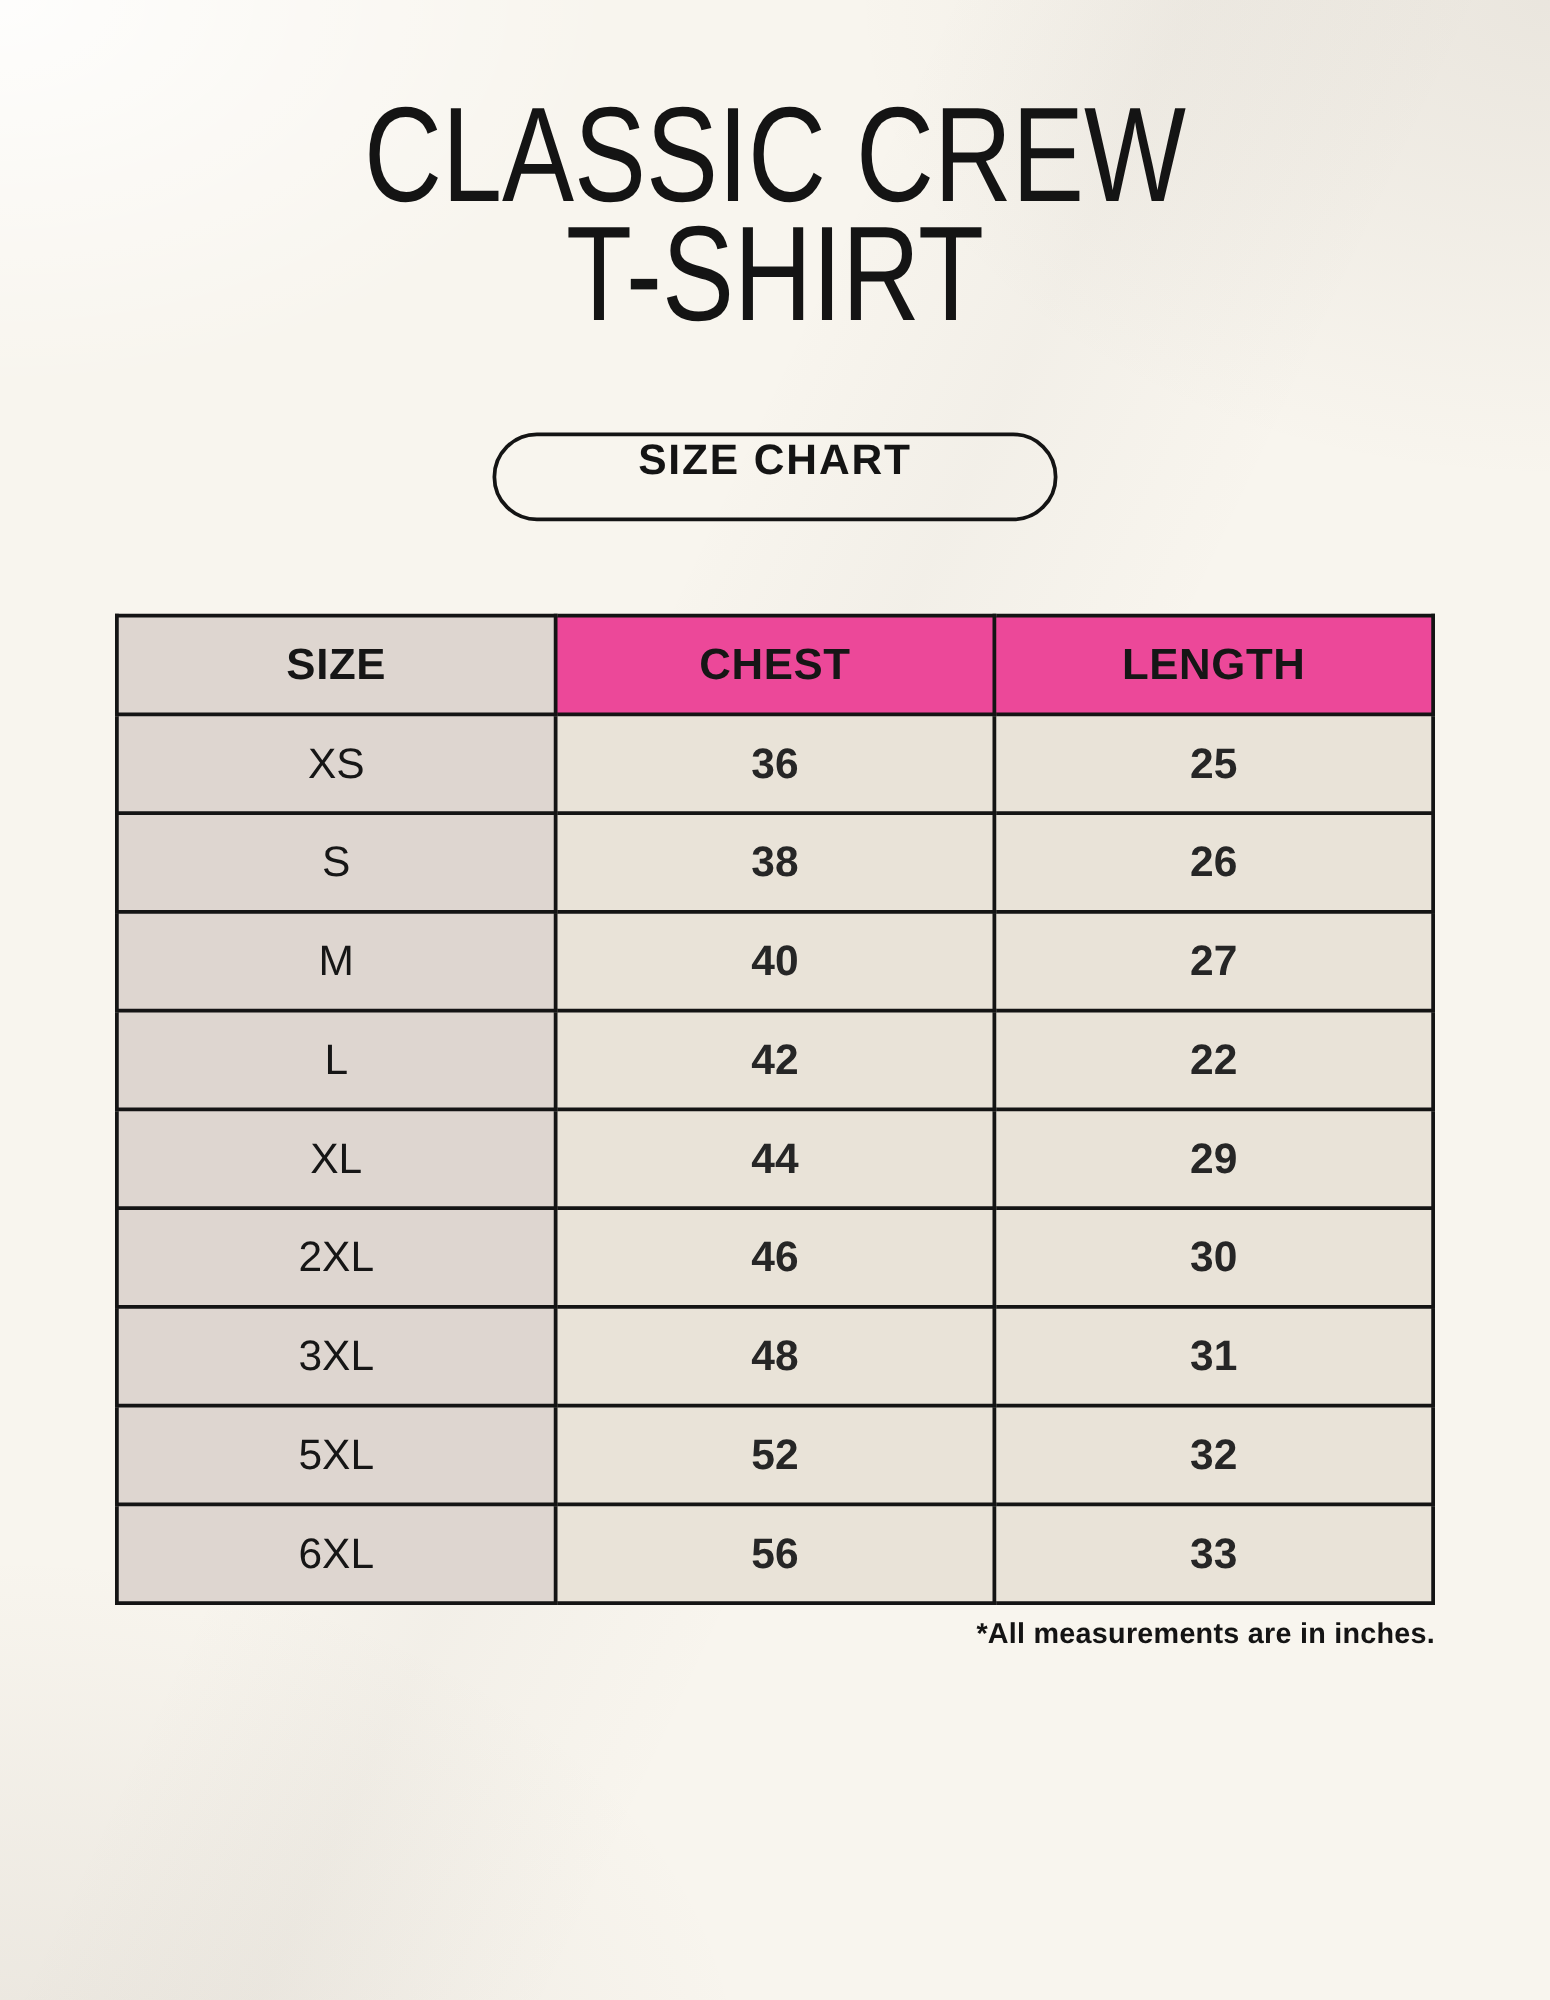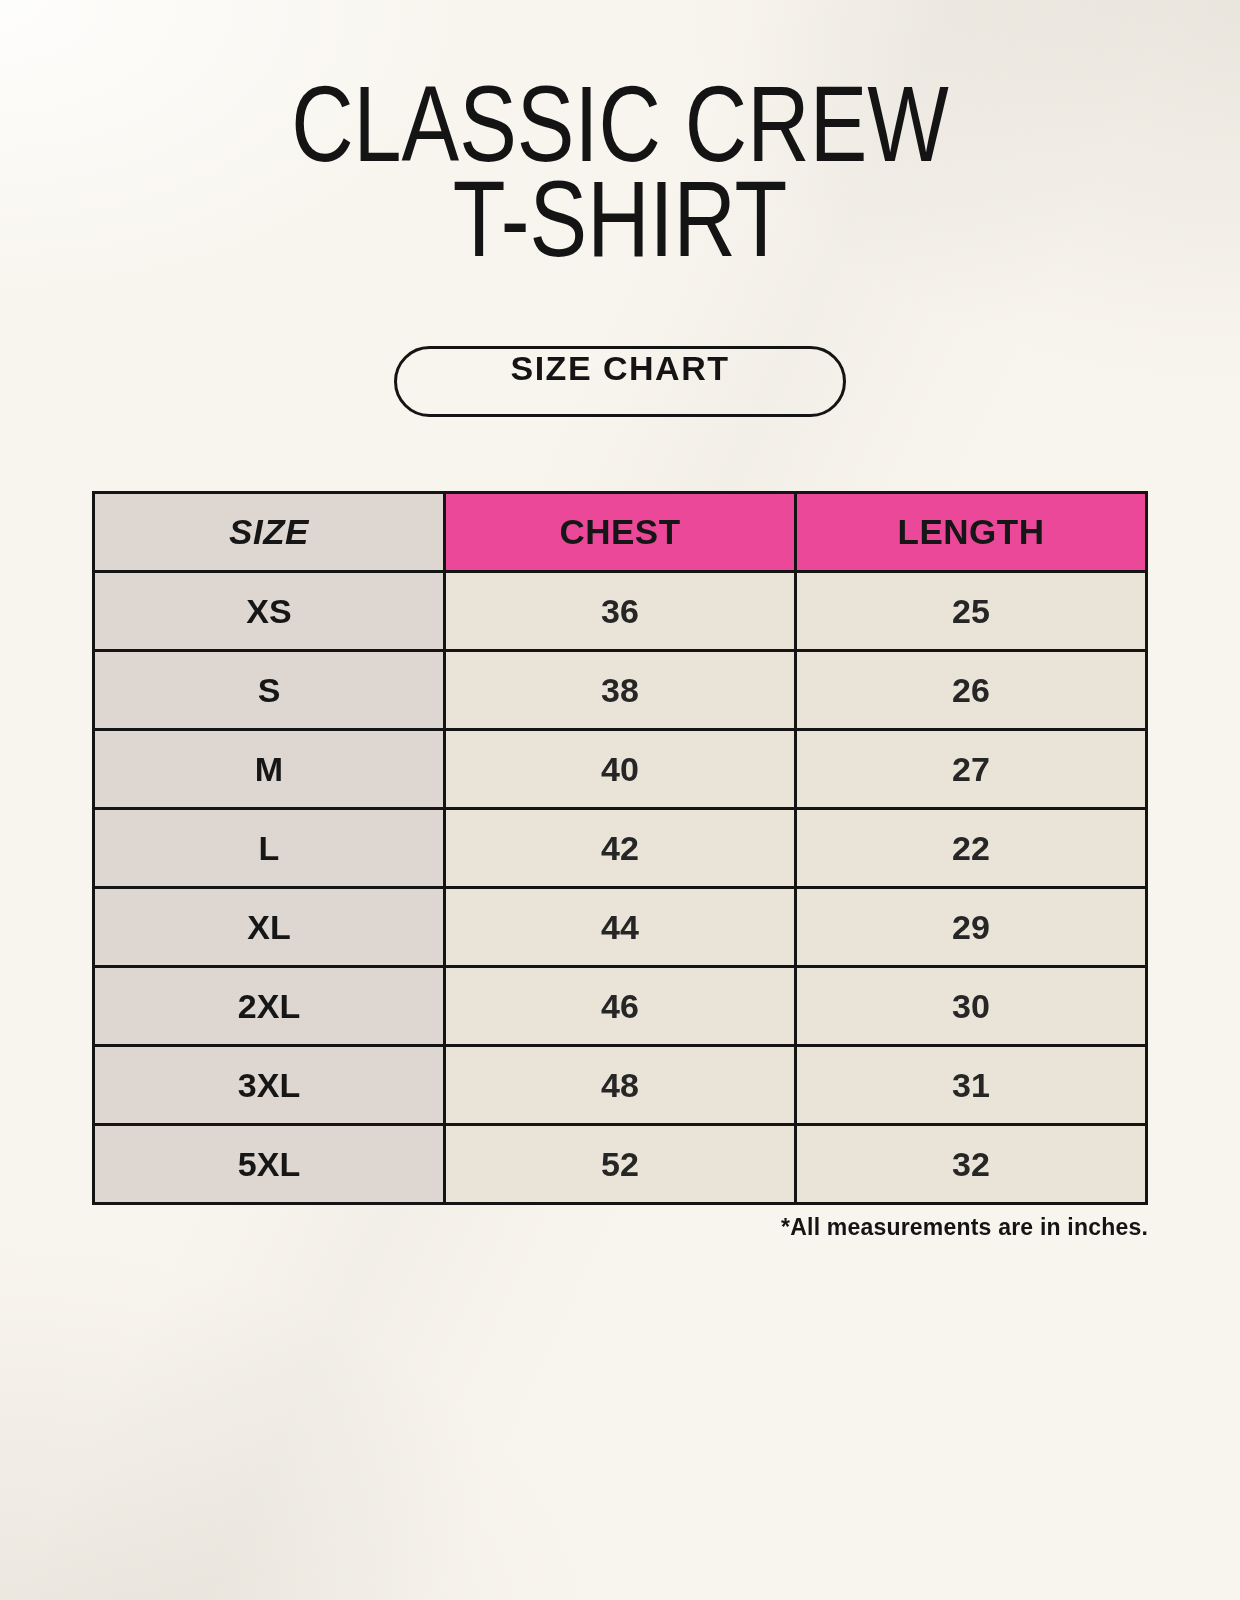--- a/index.html
+++ b/index.html
@@ -61,29 +61,28 @@
     padding: 0;
   }
   .size-table thead th {
     font-size: 35px;
     font-weight: 700;
     letter-spacing: 0.5px;
     color: #161616;
   }
   .size-table thead th.col-size {
     background: #ded6d0;
-    font-style: italic;
   }
   .size-table thead th.col-accent {
     background: #ec4899;
   }
   .size-table tbody th {
     background: #ded6d0;
     font-size: 34px;
-    font-weight: 700;
+    font-weight: 400;
     color: #161616;
   }
   .size-table tbody td {
     background: #e9e3d8;
     font-size: 34px;
     font-weight: 700;
     color: #262626;
   }
   .footnote {
     width: 1056px;
@@ -148,18 +147,23 @@
         <tr>
           <th>3XL</th>
           <td>48</td>
           <td>31</td>
         </tr>
         <tr>
           <th>5XL</th>
           <td>52</td>
           <td>32</td>
         </tr>
+        <tr>
+          <th>6XL</th>
+          <td>56</td>
+          <td>33</td>
+        </tr>
       </tbody>
   </table>
 
   <div class="footnote">*All measurements are in inches.</div>
 
 </div>
 
 </body></html>

